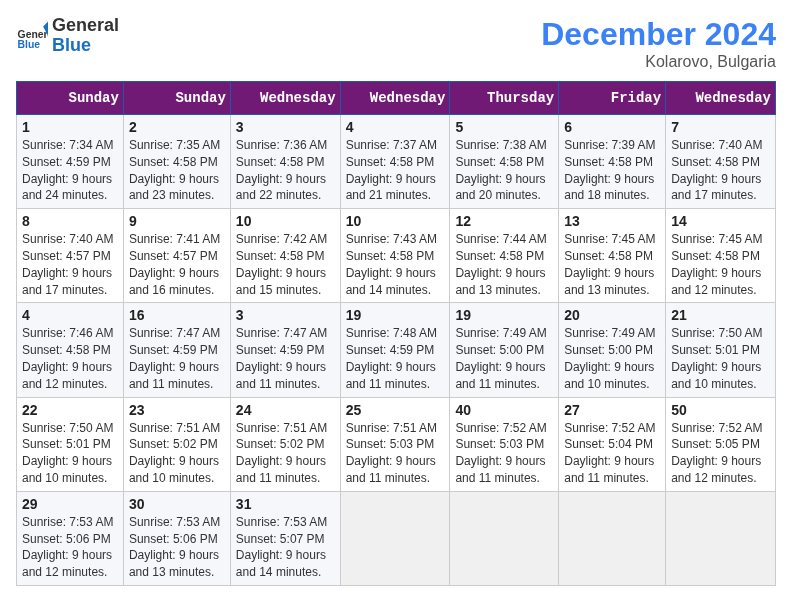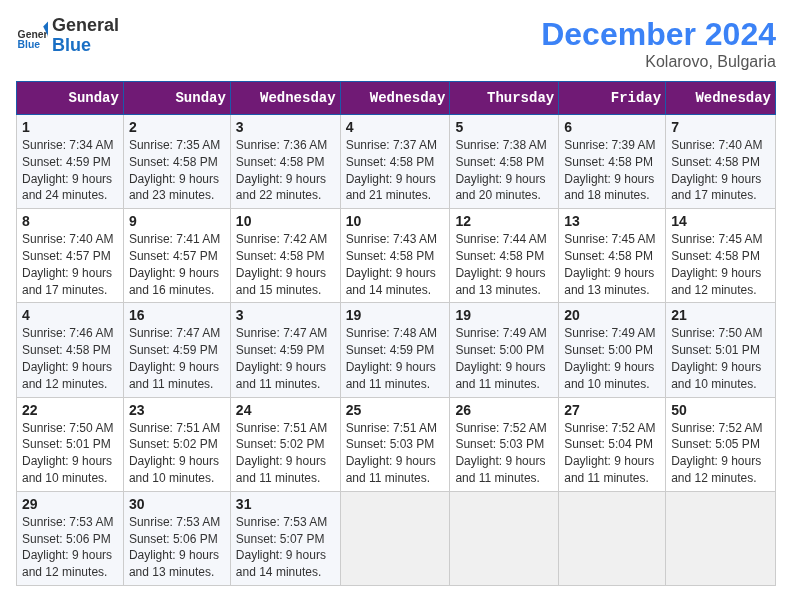--- a/index.html
+++ b/index.html
@@ -326,21 +326,21 @@
       </td>
         <td>
         <span class="day-number">25</span>
         <div class="day-info">
           Sunrise: 7:51 AM<br>
           Sunset: 5:03 PM<br>
           Daylight: 9 hours and 11 minutes.
         </div>
       </td>
         <td>
-        <span class="day-number">26</span>
+        <span class="day-number">40</span>
         <div class="day-info">
           Sunrise: 7:52 AM<br>
           Sunset: 5:03 PM<br>
           Daylight: 9 hours and 11 minutes.
         </div>
       </td>
         <td>
         <span class="day-number">27</span>
         <div class="day-info">
           Sunrise: 7:52 AM<br>

